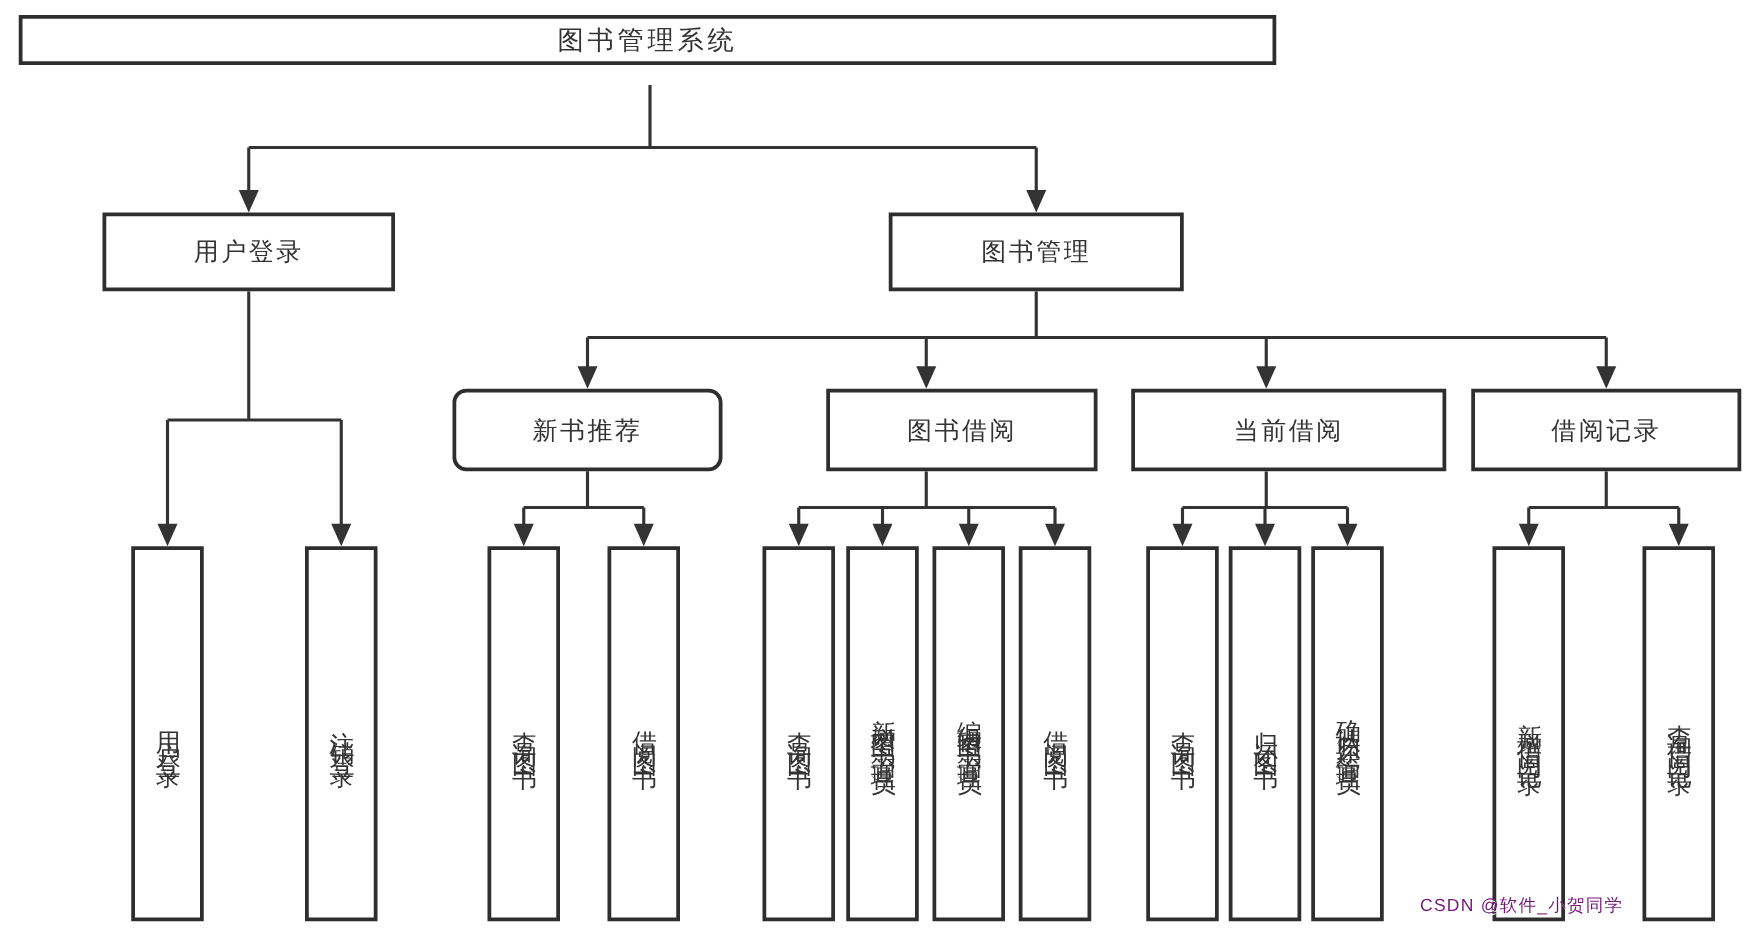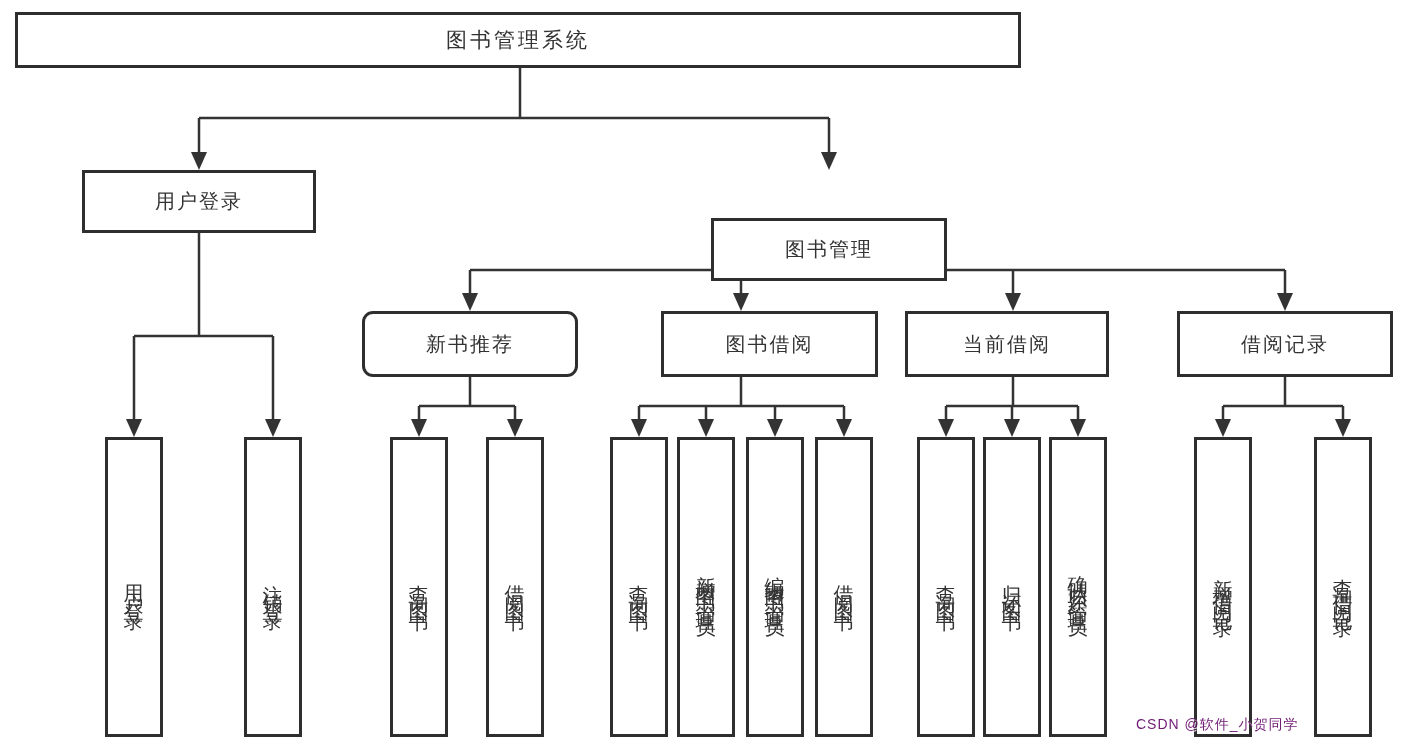--- a/index.html
+++ b/index.html
@@ -27,21 +27,21 @@
     display: flex;
     align-items: center;
     justify-content: center;
     color: #333333;
     font-size: 20px;
     letter-spacing: 2px;
     white-space: nowrap;
   }
   .node.root {
     left: 15px; top: 12px;
-    width: 1006px; height: 56px;
+    width: 1006px; height: 40px;
     font-size: 21px;
     letter-spacing: 3px;
   }
   .node.h2 { height: 63px; top: 170px; }
   .node.h3 { height: 66px; top: 311px; }
   .leaf {
     position: absolute;
     top: 437px;
     width: 58px;
     height: 300px;
@@ -113,25 +113,25 @@
       <polygon points="1004,419 1020,419 1012,437"></polygon>
       <polygon points="1070,419 1086,419 1078,437"></polygon>
       <polygon points="1215,419 1231,419 1223,437"></polygon>
       <polygon points="1335,419 1351,419 1343,437"></polygon>
     </g>
   </svg>
 
   <div class="node root">图书管理系统</div>
 
   <div class="node h2" style="left:82px; width:234px;">用户登录</div>
-  <div class="node h2" style="left:711px; width:236px;margin-top:48px;">图书管理</div>
+  <div class="node h2" style="left:711px; width:236px;">图书管理</div>
 
   <div class="node h3" style="left:362px; width:216px;border-radius:11px;">新书推荐</div>
   <div class="node h3" style="left:633px; width:217px;margin-left:28px;">图书借阅</div>
-  <div class="node h3" style="left:905px; width:204px;">当前借阅</div>
+  <div class="node h3" style="left:905px; width:252px;">当前借阅</div>
   <div class="node h3" style="left:1177px; width:216px;">借阅记录</div>
 
   <div class="leaf" style="left:105px;">用户登录</div>
   <div class="leaf" style="left:244px;">注销登录</div>
 
   <div class="leaf" style="left:390px;">查询图书</div>
   <div class="leaf" style="left:486px;">借阅图书</div>
 
   <div class="leaf" style="left:610px;">查询图书</div>
   <div class="leaf" style="left:677px; letter-spacing:6px;">新增图书（管理员）</div>

